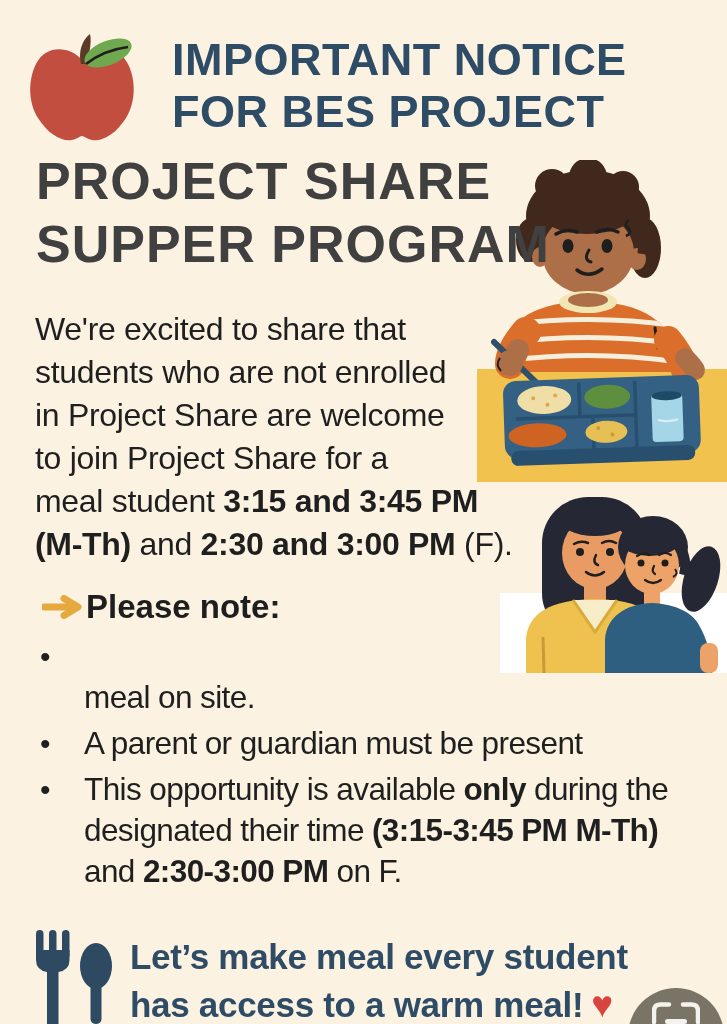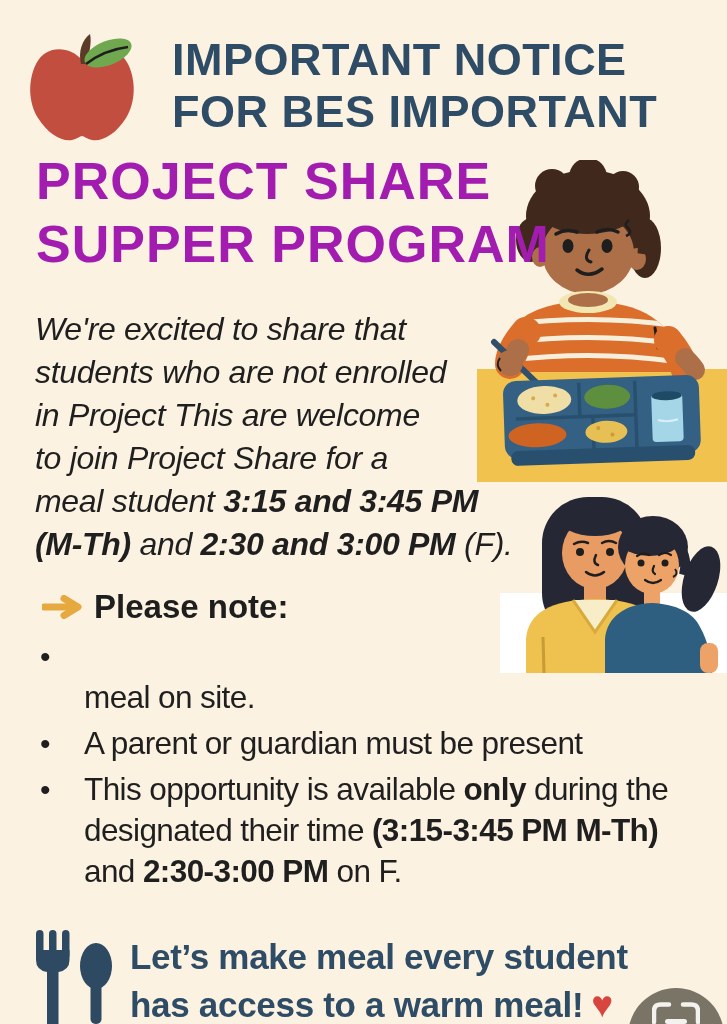--- a/index.html
+++ b/index.html
@@ -7,28 +7,28 @@
     position:relative;width:727px;height:1024px;overflow:hidden;
     background:#FBF2E1;
     font-family:"Liberation Sans","DejaVu Sans",sans-serif;
     color:#1F1F1F;
   }
   .abs{position:absolute;}
   
   .header{left:172px;top:34px;color:#2E4C66;font-weight:700;
     font-size:45px;line-height:52px;letter-spacing:0.5px;z-index:2;}
   
-  .title{left:36px;top:150px;color:#a21caf;font-weight:700;
+  .title{left:36px;top:150px;color:#404040;font-weight:700;
     font-size:52px;line-height:63px;letter-spacing:1px;z-index:2;}
   
   .intro{left:35px;top:308px;font-size:32px;line-height:43px;
-    letter-spacing:-0.3px;z-index:6;font-style:italic;}
+    letter-spacing:-0.3px;z-index:6;}
   .b{font-weight:700;}
   
-  .note-row{left:42px;top:588px;display:flex;align-items:center;gap:12px;z-index:6;}
+  .note-row{left:42px;top:588px;display:flex;align-items:center;gap:4px;z-index:6;}
   .note-label{font-size:33px;font-weight:700;color:#1E1E1E;}
   
   .bullets{left:40px;top:636px;margin:0;padding:0;list-style:none;width:672px;z-index:6;}
   .bullets li{display:flex;margin-bottom:5px;font-size:31.5px;line-height:41px;
     letter-spacing:-0.6px;color:#1F1F1F;}
   .bullets .dot{width:44px;flex:none;font-size:30px;}
   
   .closing{left:130px;top:933px;font-size:35px;line-height:48px;font-weight:700;
     color:#2E4C66;letter-spacing:-0.3px;z-index:6;}
   .heart{color:#D8453E;font-size:37px;margin-left:8px;font-weight:400;}
@@ -51,21 +51,21 @@
     <path d="M 56,30 C 44,16 20,14 10,34 C 2,50 2,72 12,88 C 22,104 36,112 46,110
              C 51,109 54,106 56,106 C 58,106 61,109 66,110 C 76,112 90,104 100,88
              C 110,72 110,50 102,34 C 92,14 68,16 56,30 Z" fill="#C24E40"></path>
     <path d="M 55,34 C 52,22 56,10 64,4 C 66,12 63,26 60,34 Z" fill="#5B3B28"></path>
     <ellipse cx="82" cy="23" rx="25" ry="12" fill="#6FA84E" transform="rotate(-22 82 23)"></ellipse>
     <path d="M 60,34 Q 78,20 102,17" stroke="#1E1E1E" stroke-width="2.5" fill="none"></path>
   </svg>
 
   <div class="abs header">
     <div>IMPORTANT NOTICE</div>
-    <div>FOR BES IMPORTANT</div>
+    <div>FOR BES PROJECT</div>
   </div>
 
   <div class="abs title">
     <div>PROJECT SHARE</div>
     <div>SUPPER PROGRAM</div>
   </div>
 
   <svg class="abs boy-svg" width="297" height="330" viewBox="0 0 297 330">
     <defs>
       <clipPath id="shirtclip">
@@ -134,21 +134,21 @@
       <ellipse cx="107" cy="273" rx="29" ry="12" fill="#CE6322"></ellipse>
       <ellipse cx="176" cy="272" rx="21" ry="11" fill="#E6C055"></ellipse>
       <circle cx="168" cy="268" r="2" fill="#CE9A37"></circle>
         <circle cx="182" cy="275" r="2" fill="#CE9A37"></circle>
       <rect x="222" y="236" width="31" height="48" rx="4" fill="#A5D6E8"></rect>
       <ellipse cx="237.5" cy="238" rx="15" ry="4.5" fill="#1F4A66"></ellipse>
       <path d="M 228,262 q 10,3 20,0" stroke="#FFFFFF" stroke-width="2" fill="none" opacity="0.6"></path>
     </g>
   </svg>
 
-  <div class="abs intro"><span>We're excited to share that</span><br><span>students who are not enrolled</span><br><span>in Project This are welcome</span><br><span>to join Project Share for a</span><br><span>meal student </span><span class="b">3:15 and 3:45 PM</span><br><span class="b">(M-Th)</span><span> and </span><span class="b">2:30 and 3:00 PM</span><span> (F).</span></div>
+  <div class="abs intro"><span>We're excited to share that</span><br><span>students who are not enrolled</span><br><span>in Project Share are welcome</span><br><span>to join Project Share for a</span><br><span>meal student </span><span class="b">3:15 and 3:45 PM</span><br><span class="b">(M-Th)</span><span> and </span><span class="b">2:30 and 3:00 PM</span><span> (F).</span></div>
 
   <svg class="abs family-svg" width="229" height="188" viewBox="0 0 229 188">
     <rect x="2" y="106" width="227" height="80" fill="#FFFFFF"></rect>
 
     <rect x="44" y="10" width="106" height="142" rx="46" fill="#252834"></rect>
     <ellipse cx="97" cy="66" rx="33" ry="36" fill="#E89B63"></ellipse>
     <ellipse cx="131" cy="70" rx="7" ry="9" fill="#E89B63"></ellipse>
     <path d="M 131,65 q 6,5 0,10" stroke="#1E1E1E" stroke-width="2" fill="none"></path>
     <ellipse cx="97" cy="31" rx="36" ry="18" fill="#252834"></ellipse>
     <path d="M 76,57 Q 83,53 90,56" stroke="#1E1E1E" stroke-width="2.5" fill="none" stroke-linecap="round"></path>

